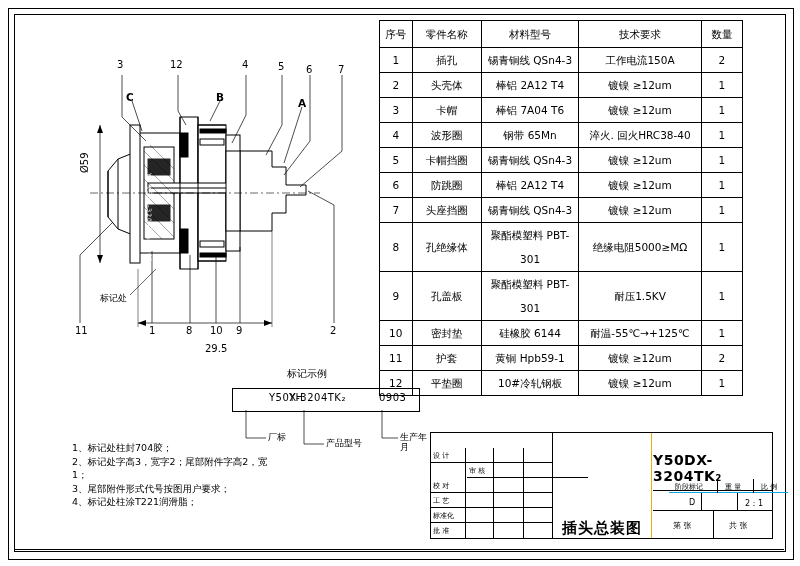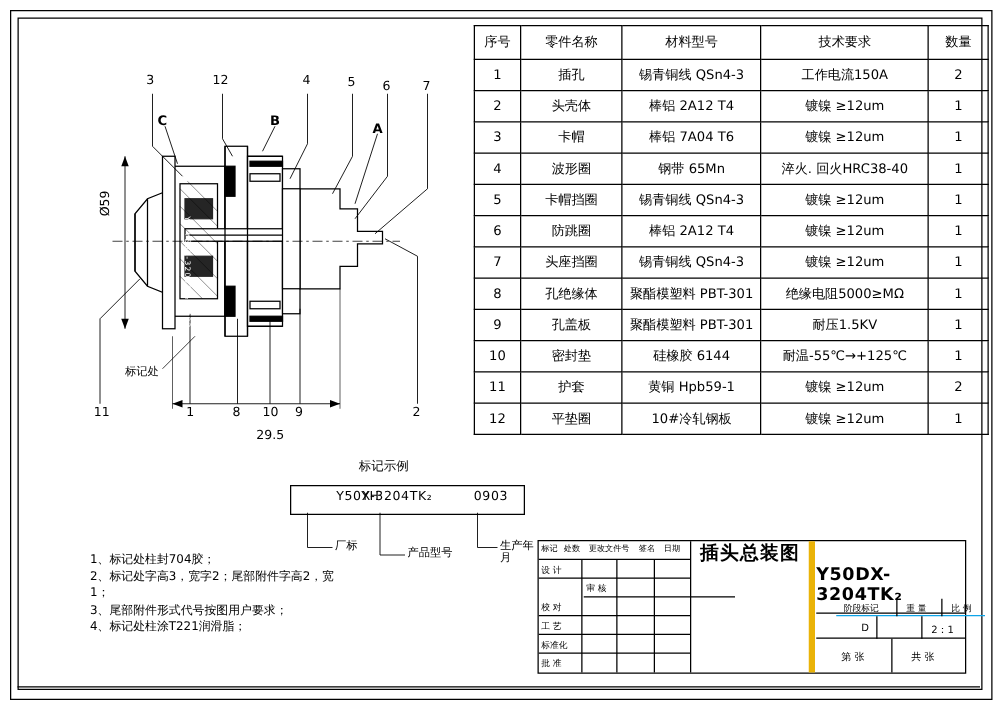--- a/index.html
+++ b/index.html
@@ -3,21 +3,21 @@
 <meta charset="utf-8">
 <style>
   html,body{margin:0;padding:0;background:#fff;}
   body{width:800px;height:566px;font-family:"DejaVu Sans","Liberation Sans",sans-serif;color:#000;}
   #sheet{position:relative;width:800px;height:566px;overflow:hidden;background:#fff;}
   .frame-outer{position:absolute;left:8px;top:8px;width:784px;height:550px;border:1px solid #000;}
   .frame-inner{position:absolute;left:14px;top:14px;width:770px;height:536px;border:1px solid #000;}
   .abs{position:absolute;}
 
   
-  #parts-table{position:absolute;left:379px;top:20px;width:412px;border-collapse:collapse;}
+  #parts-table{position:absolute;left:379px;top:20px;width:364px;border-collapse:collapse;}
   #parts-table td,#parts-table th{border:1px solid #000;font-size:10.5px;text-align:center;padding:0;height:24px;line-height:24px;font-family:"DejaVu Sans","Liberation Sans",sans-serif;font-weight:normal;}
   #parts-table th{height:26px;line-height:26px;}
   .c-no{width:34px;}
   .c-name{width:76px;}
   .c-mat{width:104px;}
   .c-req{width:126px;}
   .c-qty{width:44px;}
   .bold{font-weight:bold;}
 
   
@@ -306,27 +306,20 @@
   <div id="tech">
     <div>1、标记处柱封704胶；</div>
     <div>2、标记处字高3，宽字2；尾部附件字高2，宽1；</div>
     <div>3、尾部附件形式代号按图用户要求；</div>
     <div>4、标记处柱涂T221润滑脂；</div>
   </div>
 
   <div id="title-block">
 
     <div id="tb-left">
-      <div class="rw" style="top:0;">
-        <span class="hdr" style="left:2px;">标记</span>
-        <span class="hdr" style="left:20px;">处数</span>
-        <span class="hdr" style="left:40px;">更改文件号</span>
-        <span class="hdr" style="left:80px;">签名</span>
-        <span class="hdr" style="left:100px;">日期</span>
-      </div>
       <div class="rw" style="top:15px;">
           <span class="lab">设 计</span>
         </div>
       <div class="rw" style="top:30px;margin-left:36px;">
           <span class="lab">审 核</span>
         </div>
       <div class="rw" style="top:60px;">
           <span class="lab">工 艺</span>
         </div>
       <div class="rw" style="top:45px;">
@@ -337,21 +330,21 @@
         </div>
       <div class="rw" style="top:90px;border-bottom:none;">
           <span class="lab">批 准</span>
         </div>
       <div class="vsep" style="left:34px;"></div>
       <div class="vsep" style="left:62px;"></div>
       <div class="vsep" style="left:92px;"></div>
       <div class="abs" style="left:121px;top:0;width:1px;height:105px;background:#000;"></div>
     </div>
 
-    <div class="abs" style="left:122px;top:0;width:99px;height:105px;border-right:5px solid #eab308;box-sizing:border-box;display:flex;align-items:flex-start;justify-content:center;">
+    <div class="abs" style="left:122px;top:0;width:99px;height:105px;border-right:1px solid #eab308;box-sizing:border-box;display:flex;align-items:flex-end;justify-content:center;">
       <span class="tb-main">插头总装图</span>
     </div>
 
     <div class="abs" style="left:222px;top:0;width:119px;height:105px;">
       <div class="abs" style="left:0;top:12px;width:119px;height:46px;border-bottom:1px solid #000;box-sizing:border-box;display:flex;align-items:center;justify-content:center;">
         <span class="tb-code">Y50DX-3204TK₂</span>
       </div>
       <div class="abs" style="left:16px;top:46px;width:119px;height:14px;border-bottom:1px solid #0ea5e9;box-sizing:border-box;">
         <span class="abs smallcn" style="left:6px;top:3px;">阶段标记</span>
         <span class="abs smallcn" style="left:56px;top:3px;">重 量</span>

